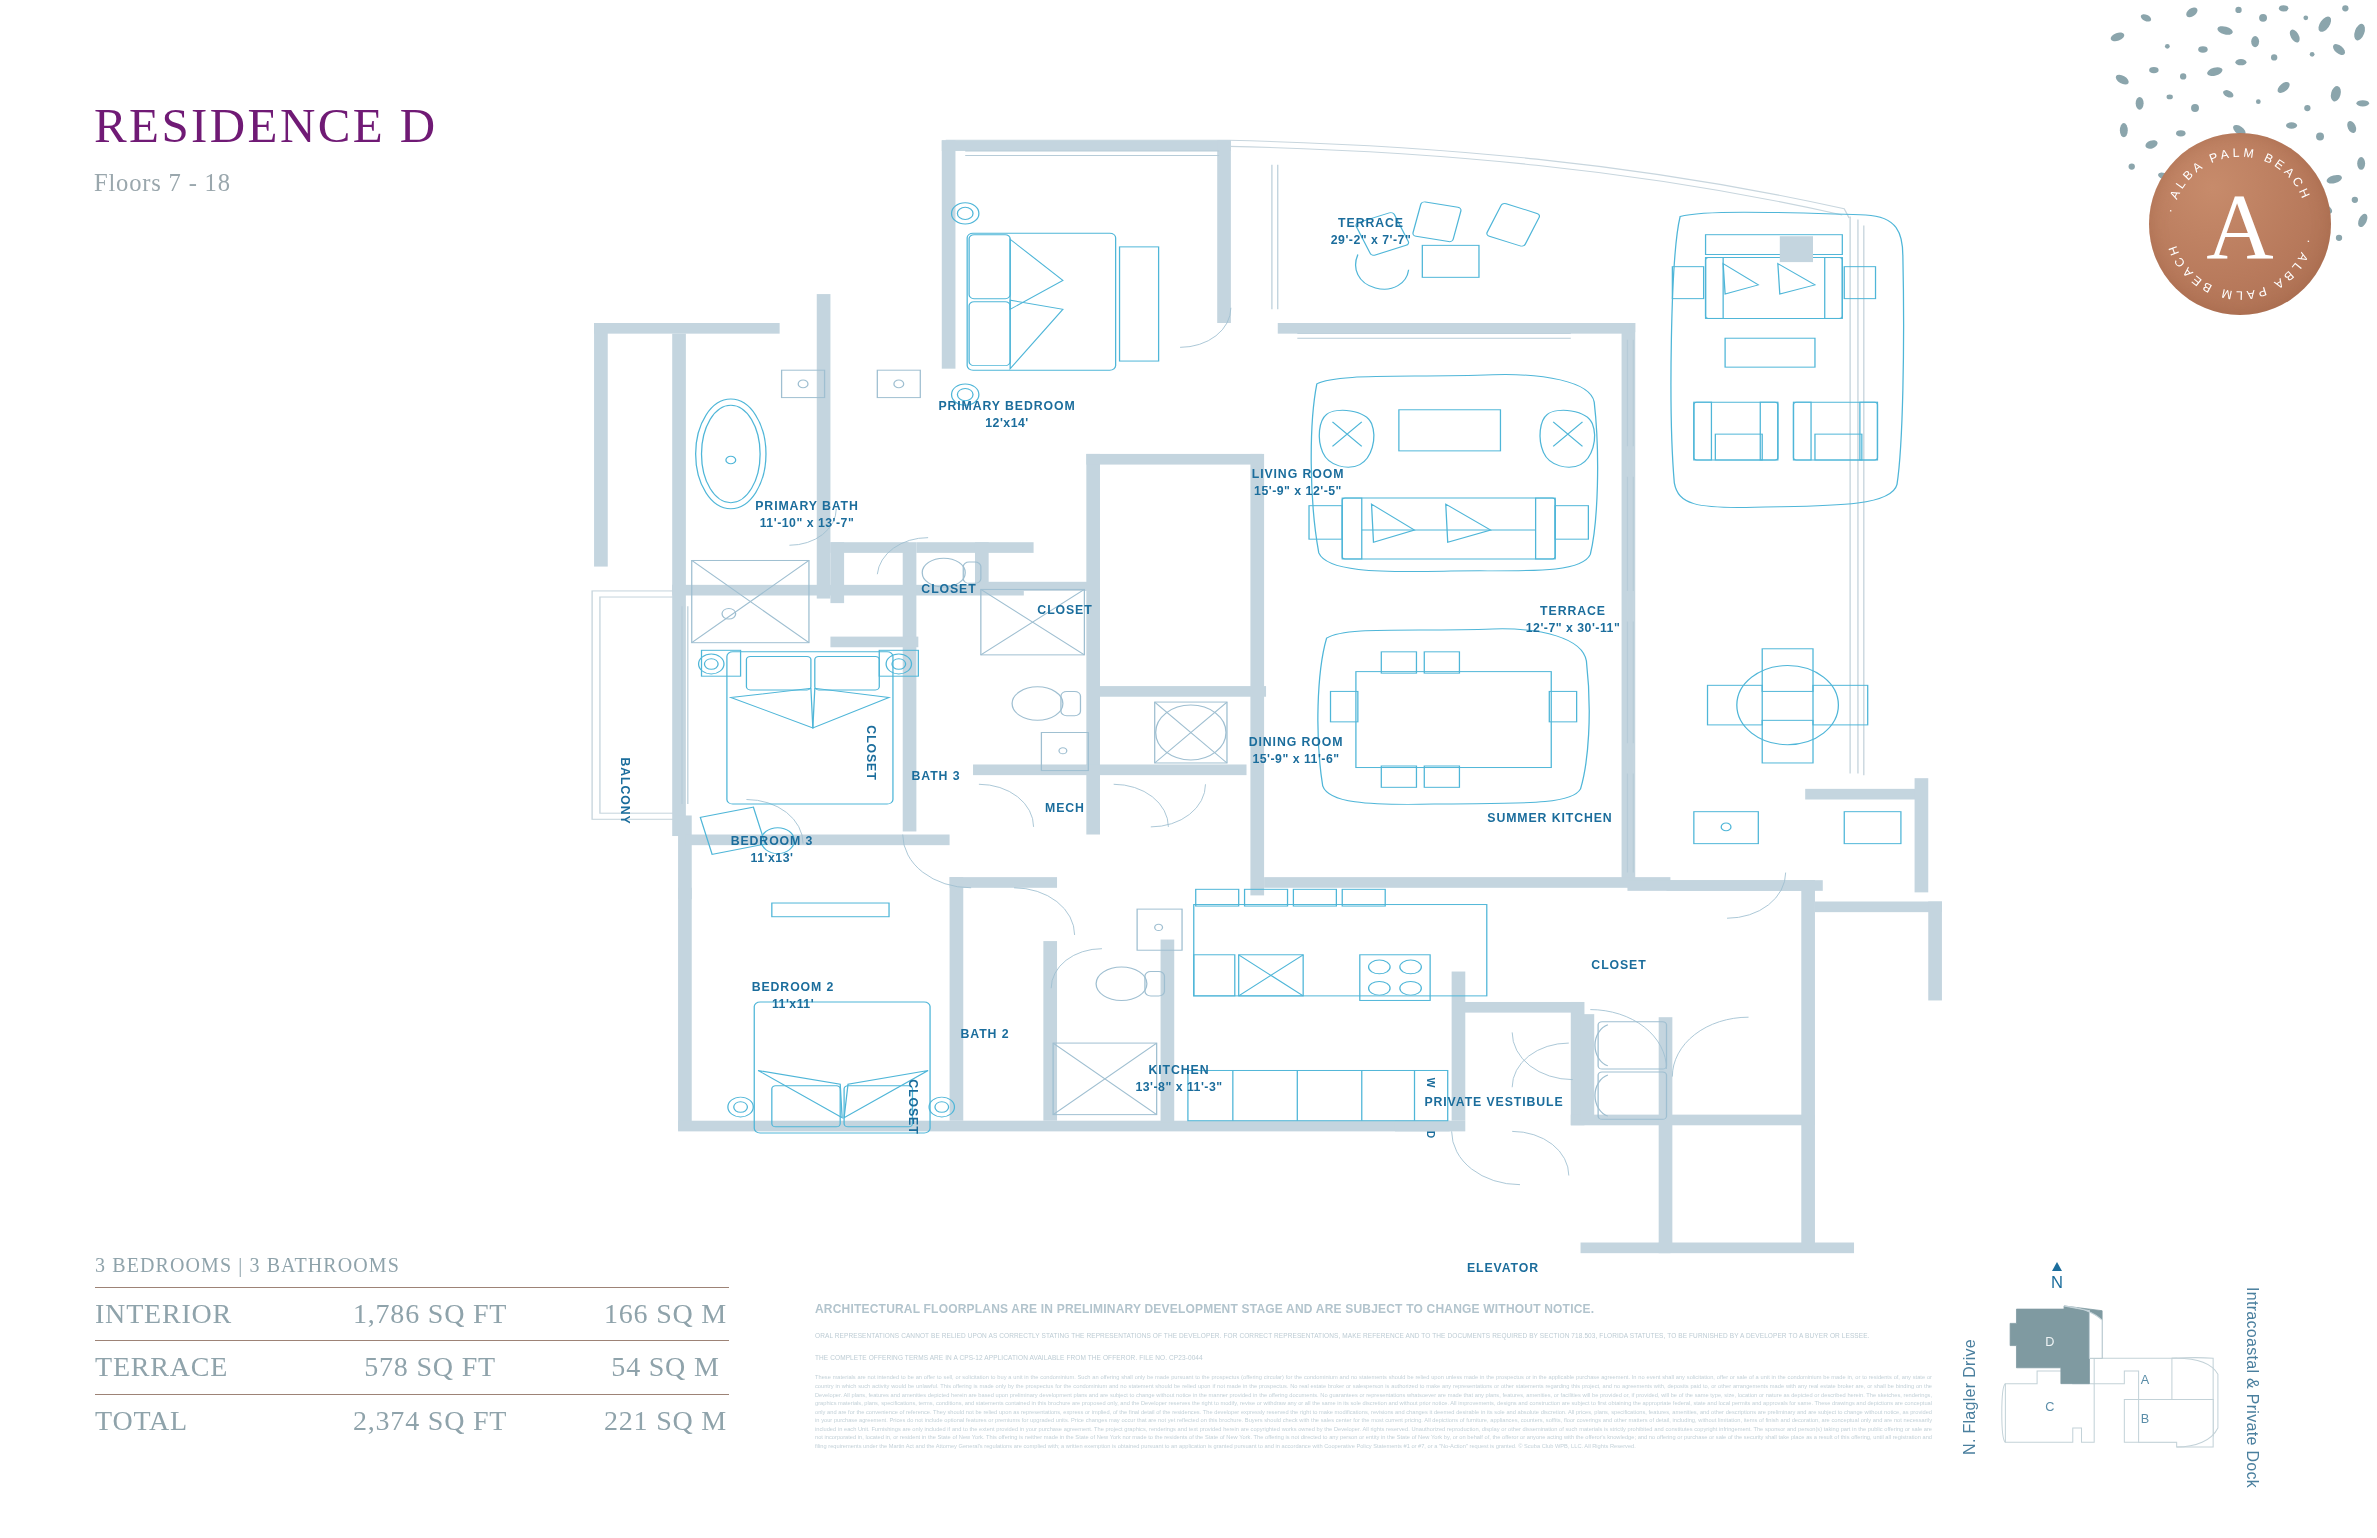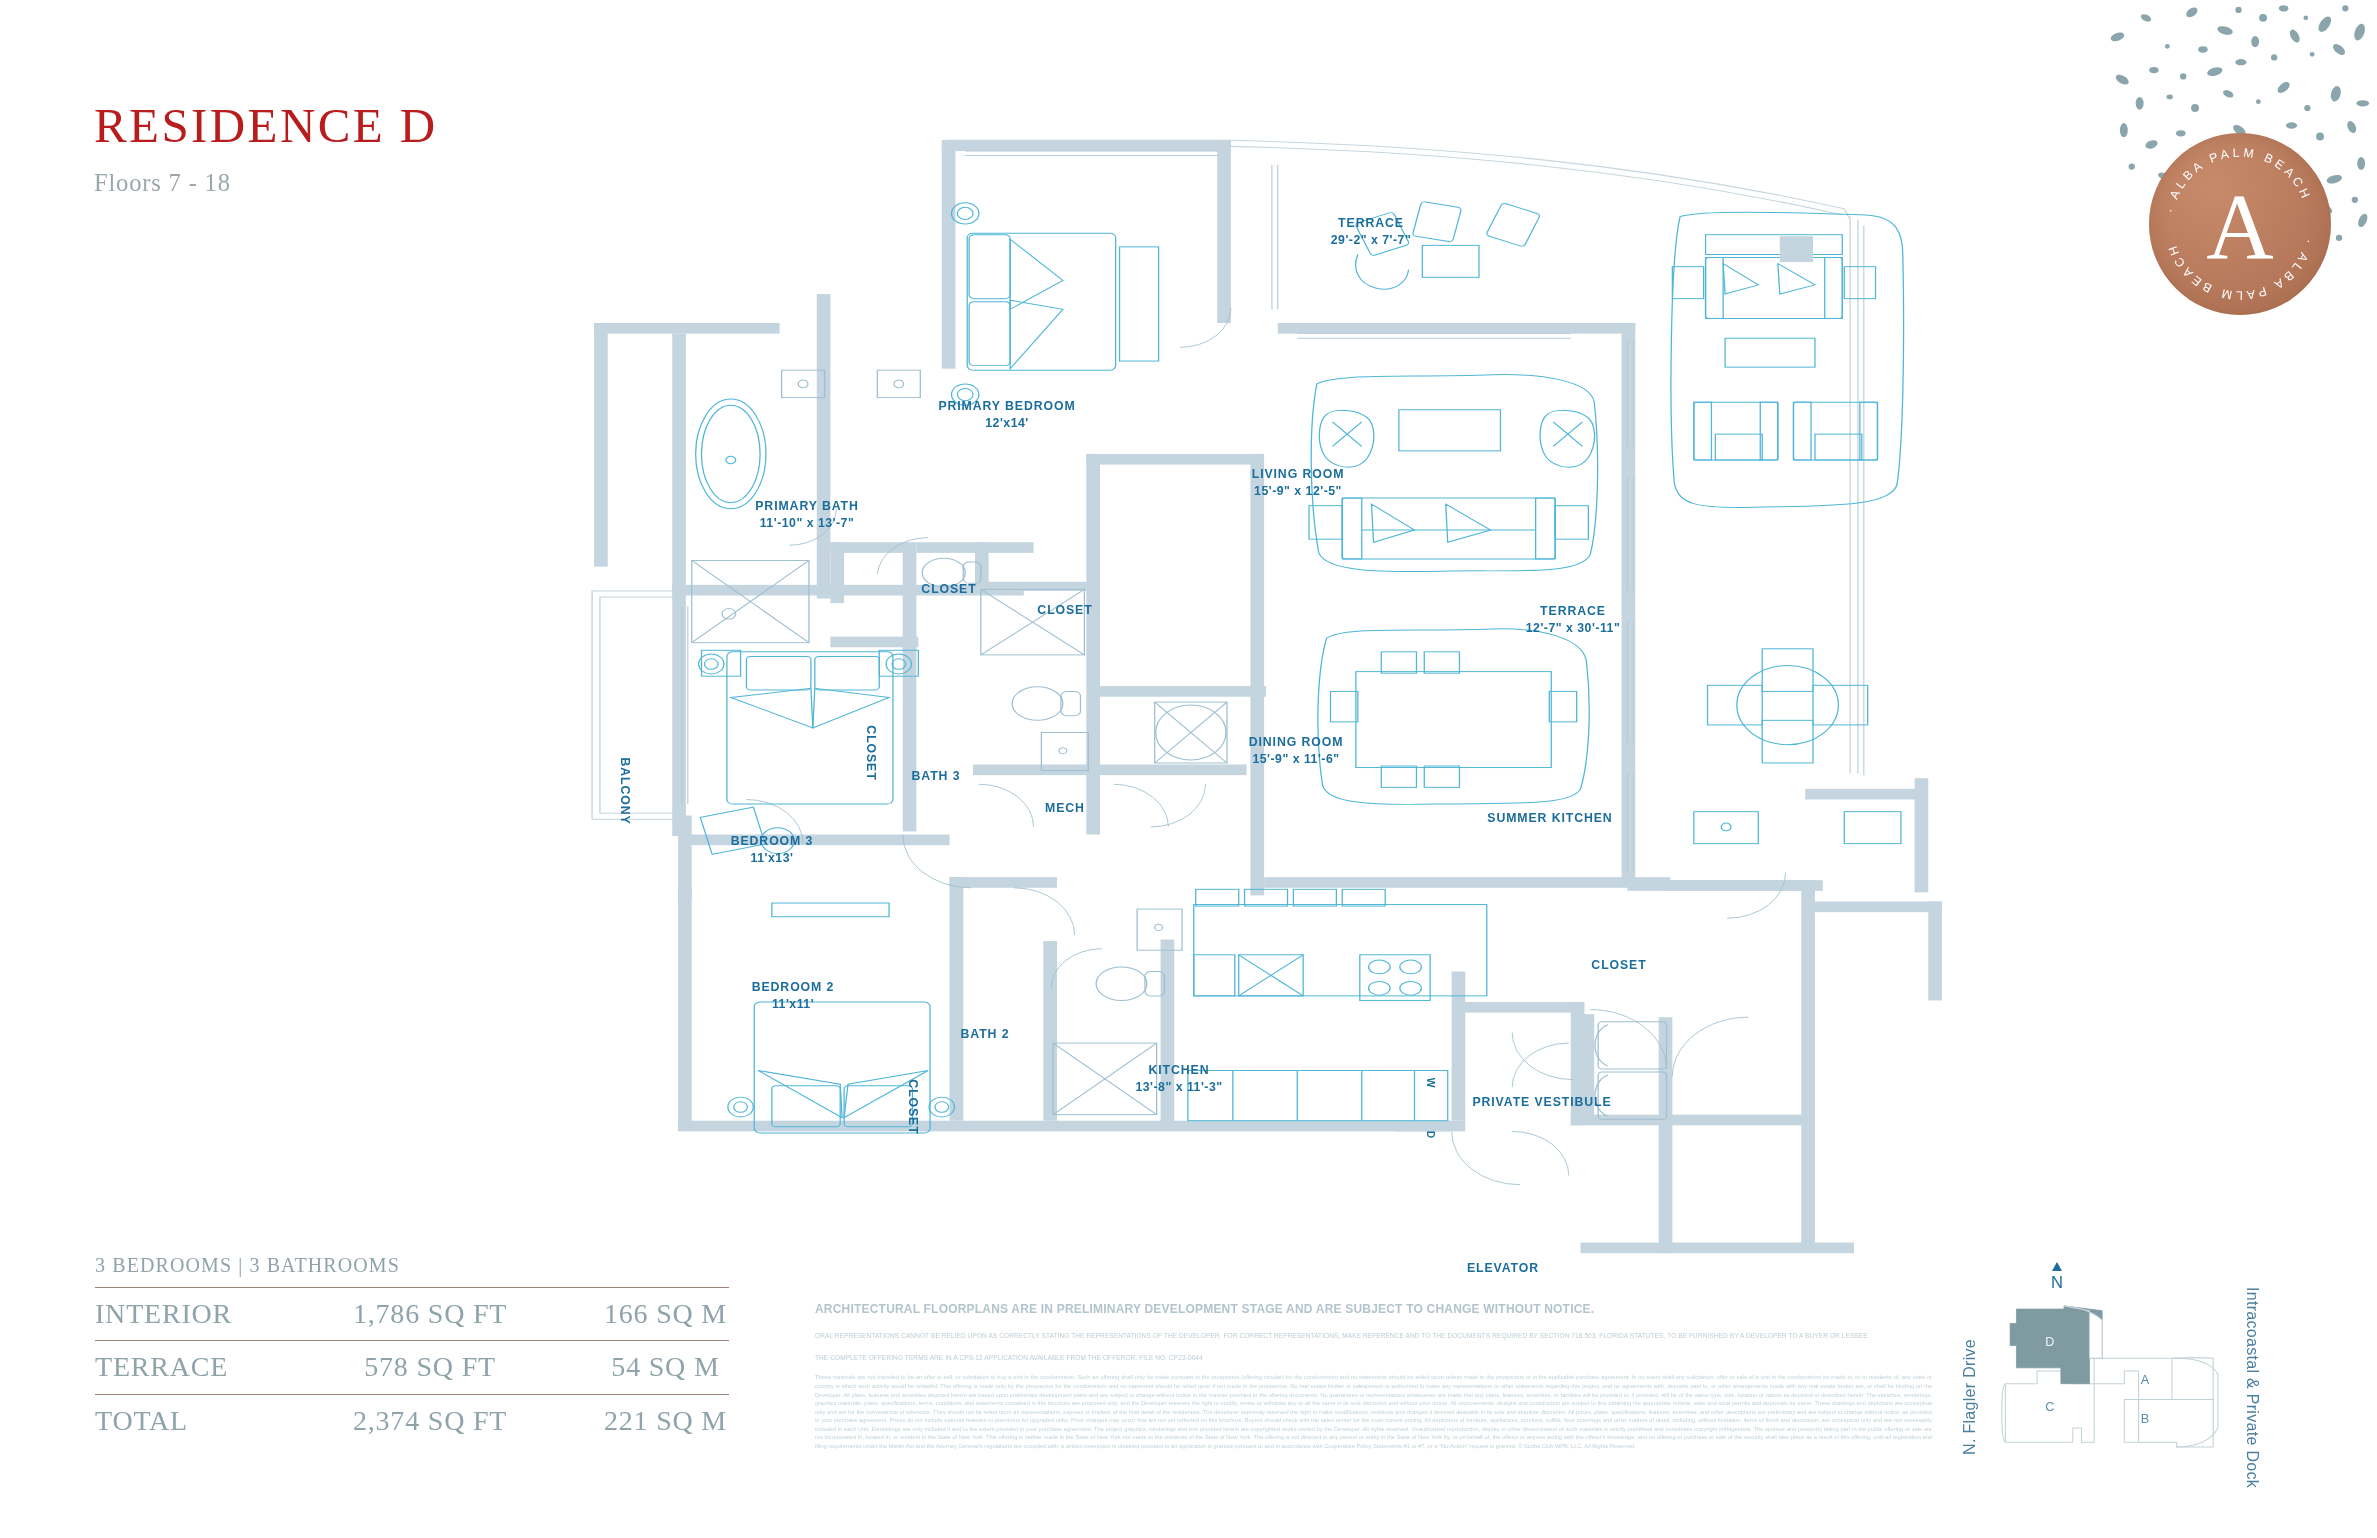--- a/index.html
+++ b/index.html
@@ -2,21 +2,21 @@
 <html style="font-size:12.7px"><head>
 <meta charset="utf-8">
 <style>
   html,body{margin:0;padding:0;background:#ffffff;}
   body{width:2377px;height:1538px;position:relative;overflow:hidden;
        font-family:"Liberation Sans",sans-serif;color:#1e6fa0;}
 
   
   #title-block{position:absolute;left:94px;top:101px;}
   #residence-title{font-family:"Liberation Serif",serif;font-size:49px;letter-spacing:2.4px;
-       color:#b91c1c;font-weight:400;line-height:1;}
+       color:#701a75;font-weight:400;line-height:1;}
   #floors-sub{font-family:"Liberation Serif",serif;font-size:24.6px;color:#9aa7ad;
        margin-top:19px;letter-spacing:0.8px;}
 
   
   #terrazzo{position:absolute;right:0;top:0;width:269px;height:262px;pointer-events:none;}
   #brand-badge{position:absolute;left:2149px;top:133px;width:182px;height:182px;border-radius:50%;
        background:radial-gradient(circle at 35% 30%, #c78b6b 0%, #b87a5c 55%, #a96d50 100%);
        box-shadow:inset 0 0 17.4px rgba(150,90,60,.35);}
   #brand-badge svg{position:absolute;inset:0;}
 
@@ -449,21 +449,21 @@
   <div class="rlabel" style="left:217px;top:731px;">
     <span>BEDROOM 3</span><span class="dim">11'x13'</span></div>
   <div class="rlabel vert" style="left:70px;top:672px;">
     <span>BALCONY</span></div>
   <div class="rlabel" style="left:1064px;top:846px;">
     <span>CLOSET</span></div>
   <div class="rlabel" style="left:238px;top:877px;">
     <span>BEDROOM 2</span><span class="dim">11'x11'</span></div>
   <div class="rlabel" style="left:430px;top:915px;">
     <span>BATH 2</span></div>
-  <div class="rlabel" style="left:967px;top:983px;padding-left:40px;">
+  <div class="rlabel" style="left:919px;top:983px;padding-left:40px;">
     <span>PRIVATE VESTIBULE</span></div>
   <div class="rlabel" style="left:624px;top:960px;">
     <span>KITCHEN</span><span class="dim">13'-8" x 11'-3"</span></div>
   <div class="rlabel vert" style="left:358px;top:988px;">
     <span>CLOSET</span></div>
   <div class="rlabel" style="left:948px;top:1149px;">
     <span>ELEVATOR</span></div>
   <div class="rlabel vert sm" style="left:875px;top:964px;">
     <span>W</span></div>
   <div class="rlabel vert sm" style="left:875px;top:1016px;">

